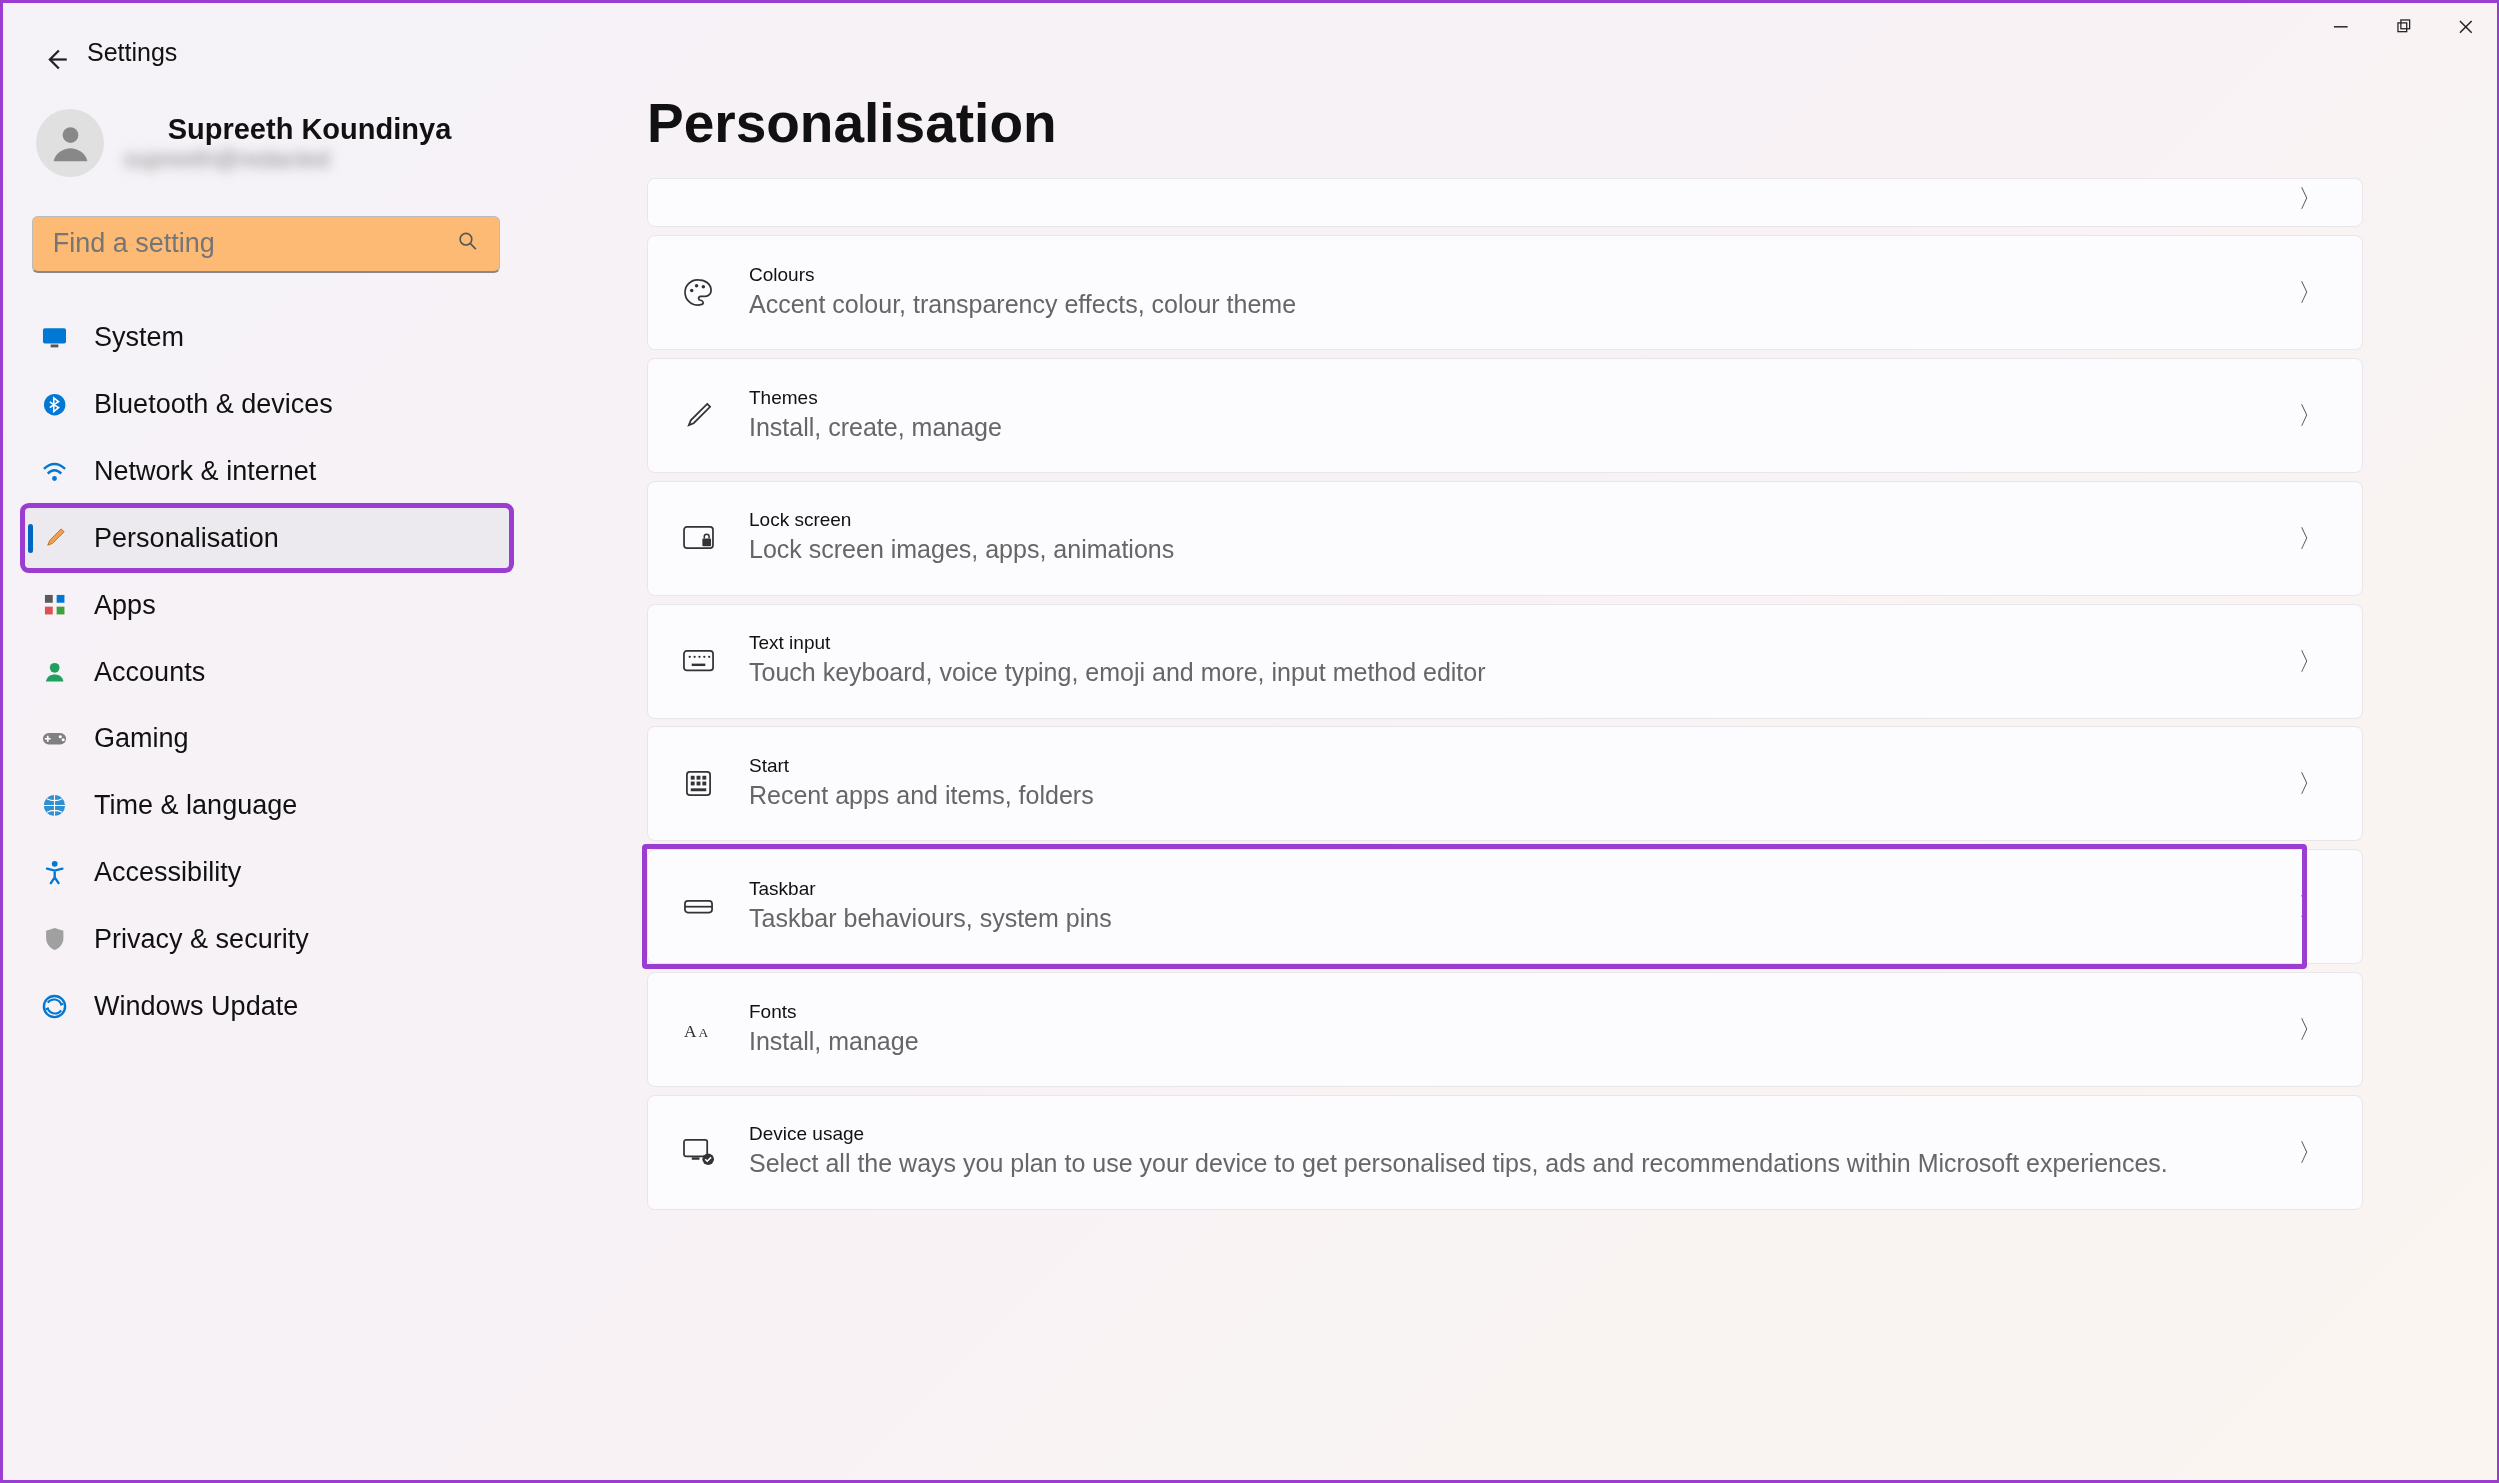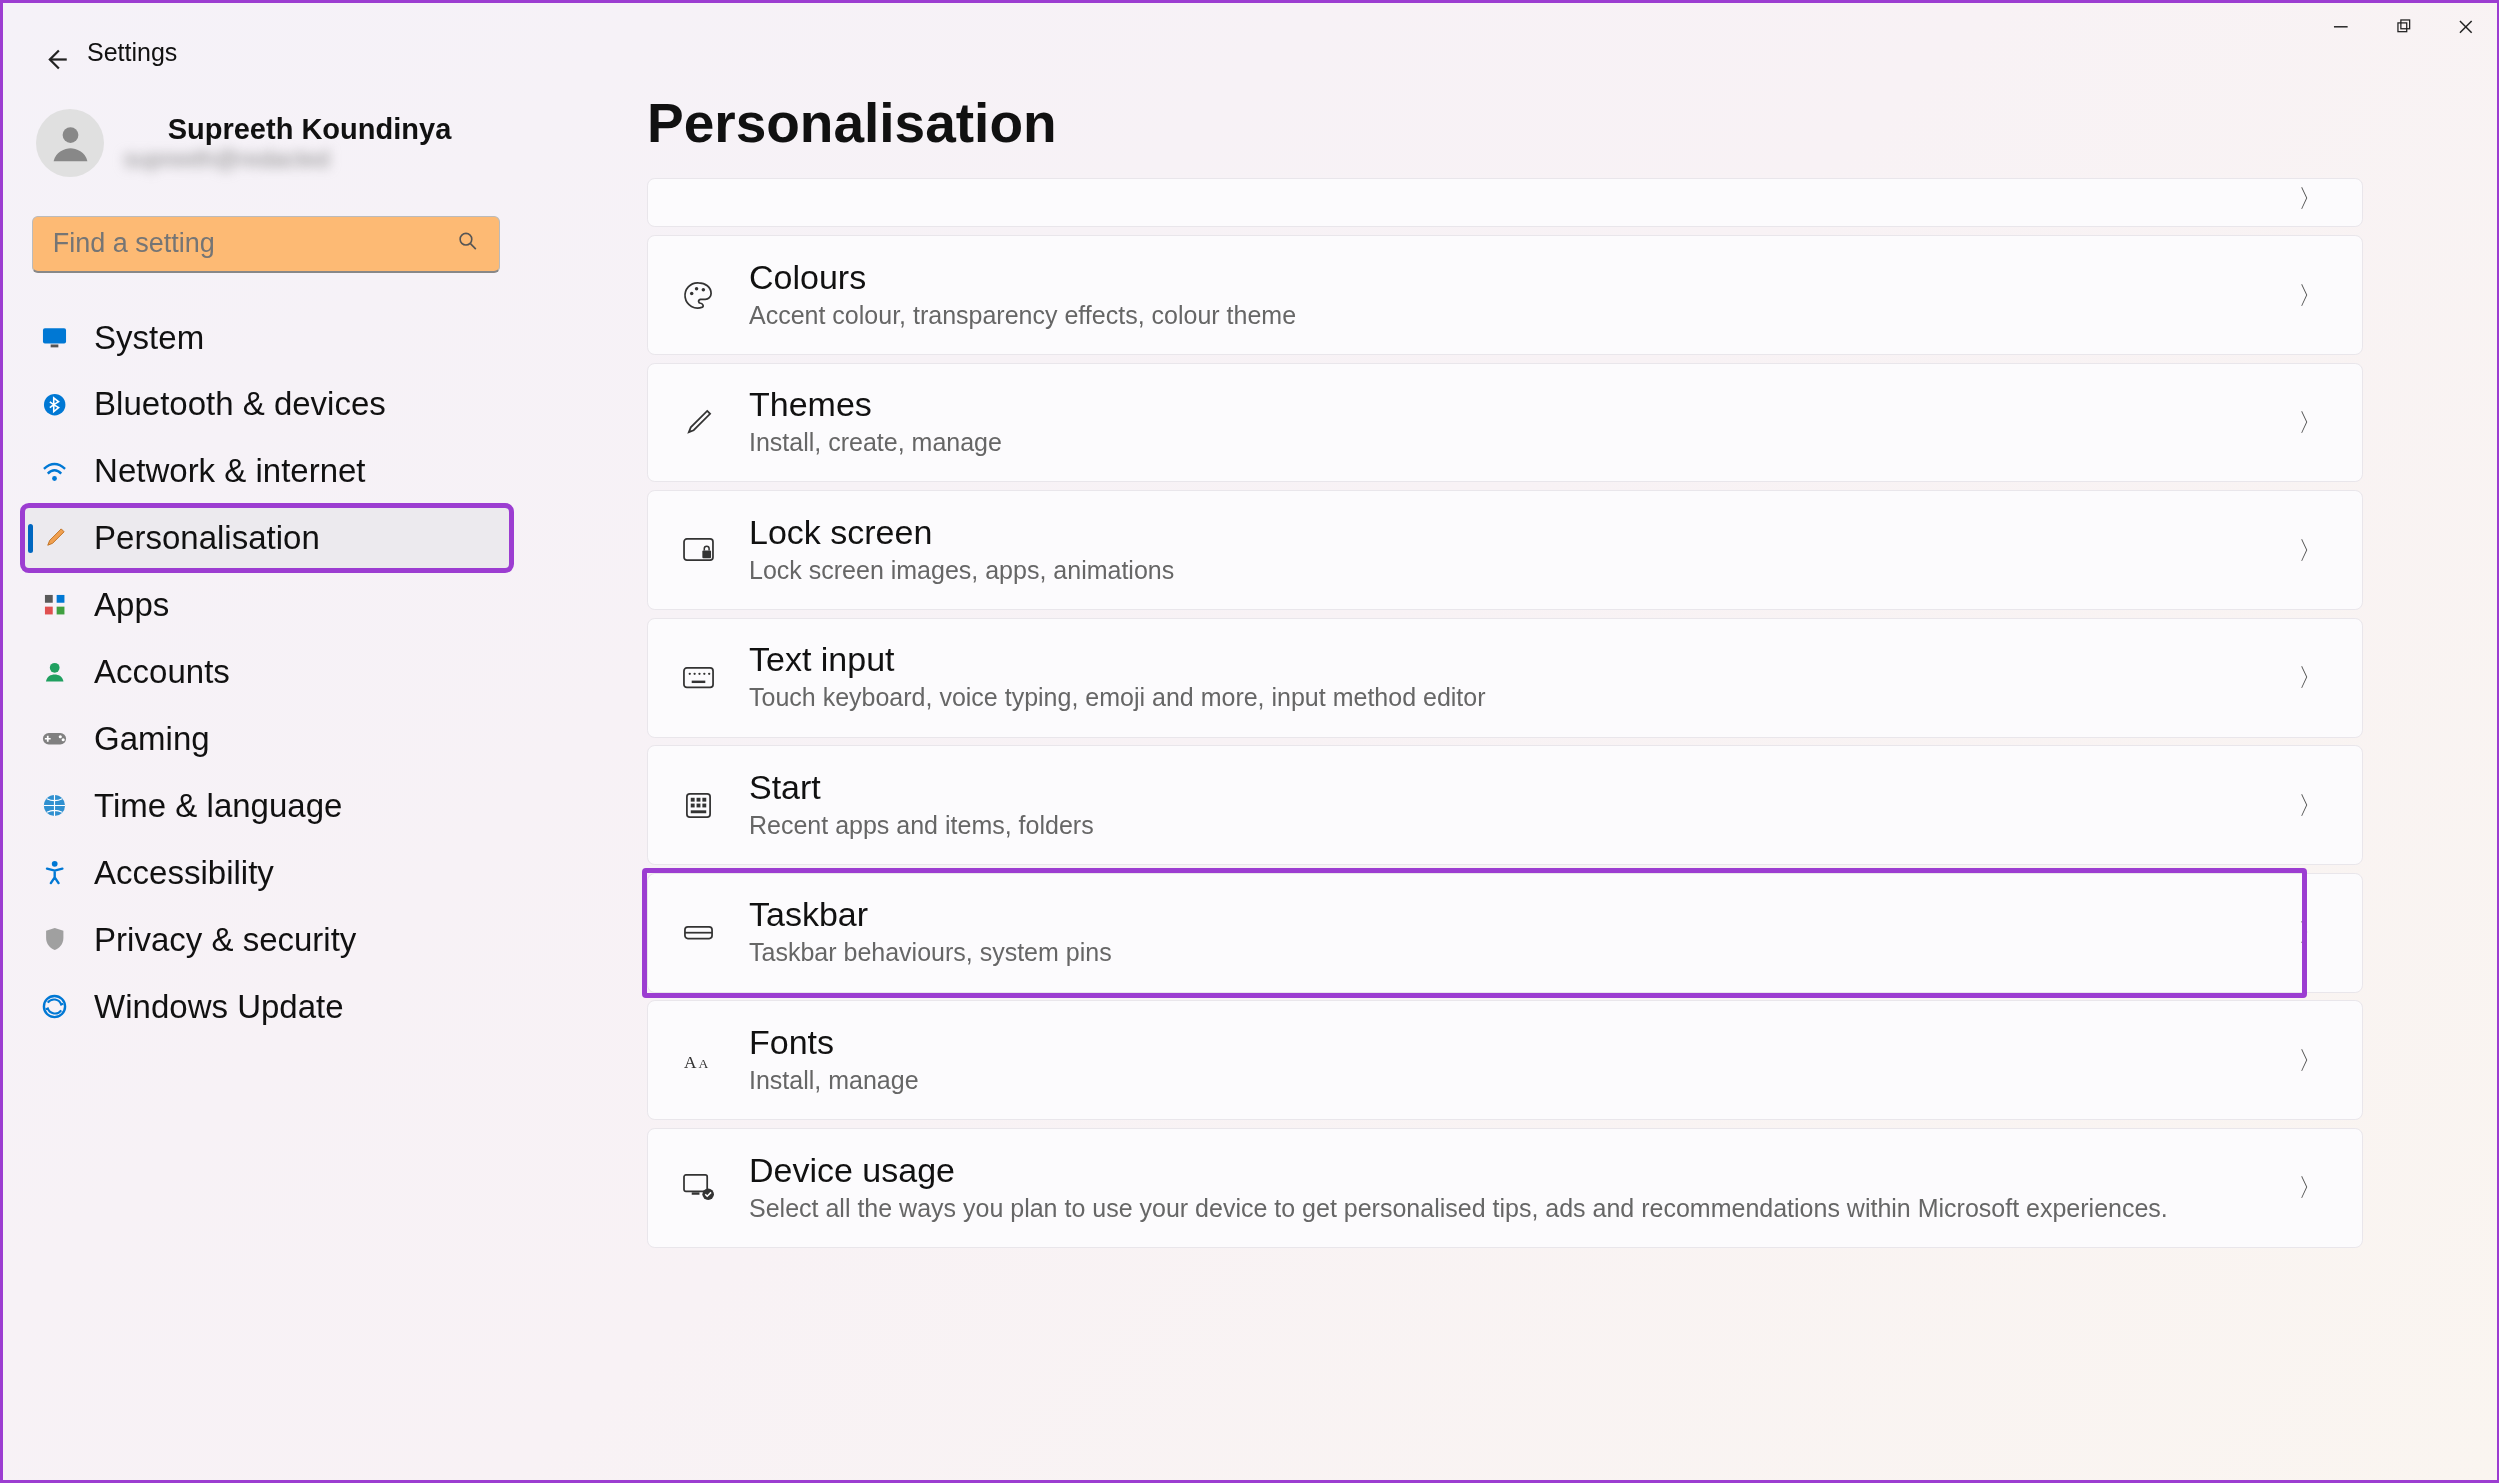--- a/index.html
+++ b/index.html
@@ -77,21 +77,21 @@
   position: absolute; right: 21.5px; top: 50%; transform: translateY(-50%);
   font-size: 21.5px; color: #555;
 }
 .nav { display:flex; flex-direction:column; gap: 2.9px; }
 .nav-item {
   display:flex; align-items:center;
   height: 64px;
   padding-left: 17.6px;
   gap: 25px;
   border-radius: 5.9px;
-  font-size: 33px;
+  font-size: 27px;
   color: #111;
   cursor: pointer;
 }
 .nav-item.active {
   background: #eceaee;
 }
 .nav-item.highlight-box {
   outline: 5.9px solid #9c3dd1;
   outline-offset: -2.9px;
 }
@@ -141,21 +141,21 @@
   border: 5.9px solid #9c3dd1;
   border-radius: 3.9px;
   pointer-events:none;
 }
 .card-icon {
   width: 35px; height: 35px;
   display:flex; align-items:center; justify-content:center;
   color:#333;
 }
 .card-body { display:flex; flex-direction:column; flex:1; }
-.card-title { font-size: 34px; color:#111; }
+.card-title { font-size: 19px; color:#111; }
 .card-sub { font-size: 25px; color:#666; margin-top: 2px; line-height:1.35;}
 .card-chevron { font-size: 25px; color:#555; margin-left:auto; margin-right: 5.9px;}
 </style>
 </head>
 <body>
 
 <div class="window-controls">
   <div class="wc">
       <svg width="17.6" height="17.6" viewBox="0 0 18 18">
         <line x1="2" y1="9" x2="16" y2="9" stroke="#222" stroke-width="1.5"></line>

